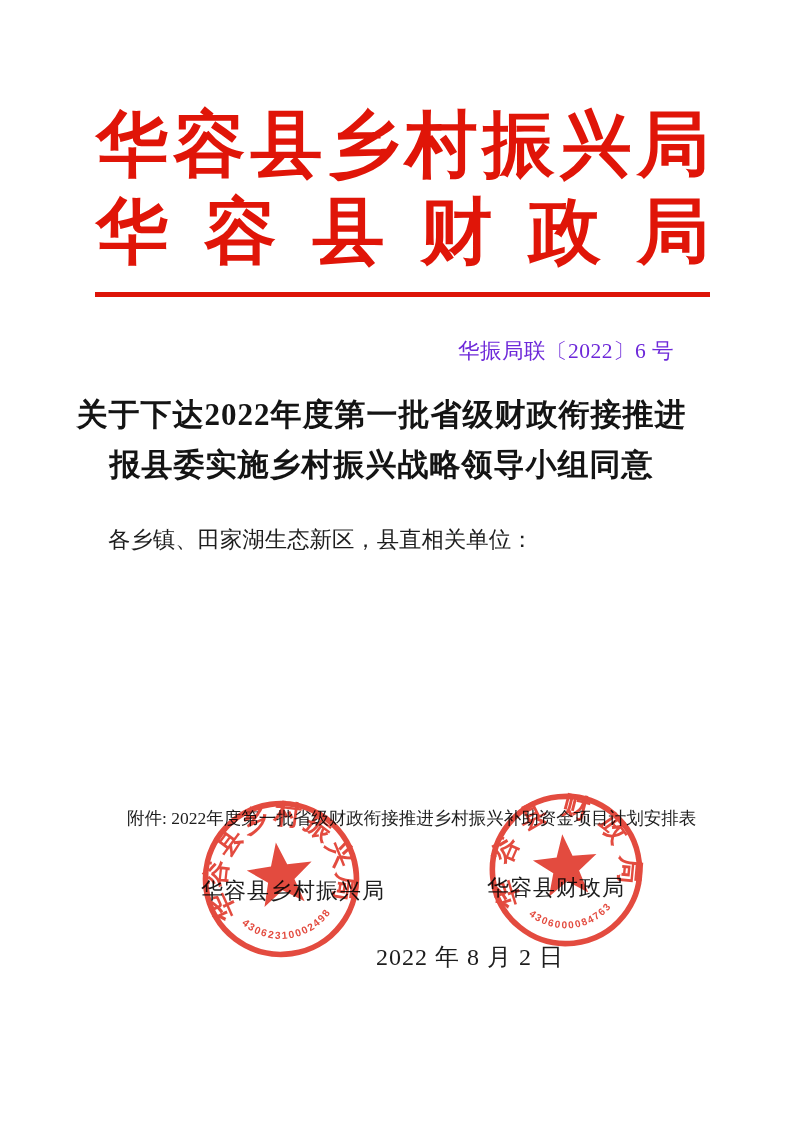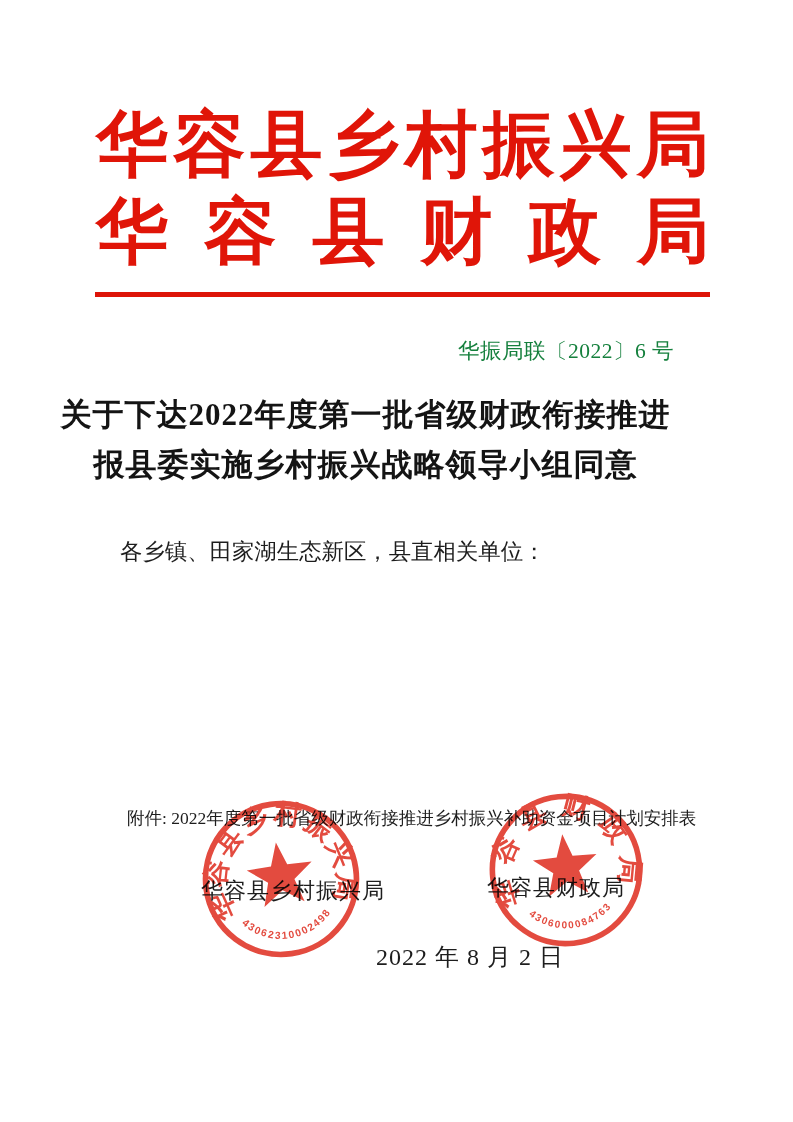--- a/index.html
+++ b/index.html
@@ -21,36 +21,37 @@
   }
   .header-line1 { top: 109px; }
   .header-line2 { top: 196px; }
   .red-rule {
     position: absolute; left: 95px; top: 292px;
     width: 615px; height: 5px; background: #dd1408;
   }
   
   .doc-number {
     position: absolute; top: 336px; right: 119px;
-    font-size: 21.5px; color: #15803d; letter-spacing: .5px;
+    font-size: 21.5px; color: #6d28d9; letter-spacing: .5px;
   }
   
   .title {
     position: absolute; top: 390px; left: 0; width: 731px;
     text-align: center; font-weight: bold; font-size: 31px;
     line-height: 50px; color: #141414; letter-spacing: 1px;
     margin: 0;
+    padding-left: 16px;
   }
   
   .body-block {
     position: absolute; left: 108px; top: 521px; width: 606px;
     font-size: 22.4px; line-height: 37.6px;
     text-align: justify; color: #1d1d1d;
   }
-  .body-block p { margin: 12px; }
+  .body-block p { margin: 0; }
   .body-block .para { text-indent: 2em; }
   
   .attachment {
     position: absolute; left: 127px; top: 806px;
     font-size: 17.5px; color: #1d1d1d; white-space: nowrap;
   }
   
   .sig { position: absolute; font-size: 22px; color: #1d1d1d; letter-spacing: 1px; white-space: nowrap; }
   .sig-left  { left: 201px; top: 876px; }
   .sig-right { left: 487px; top: 873px; }

